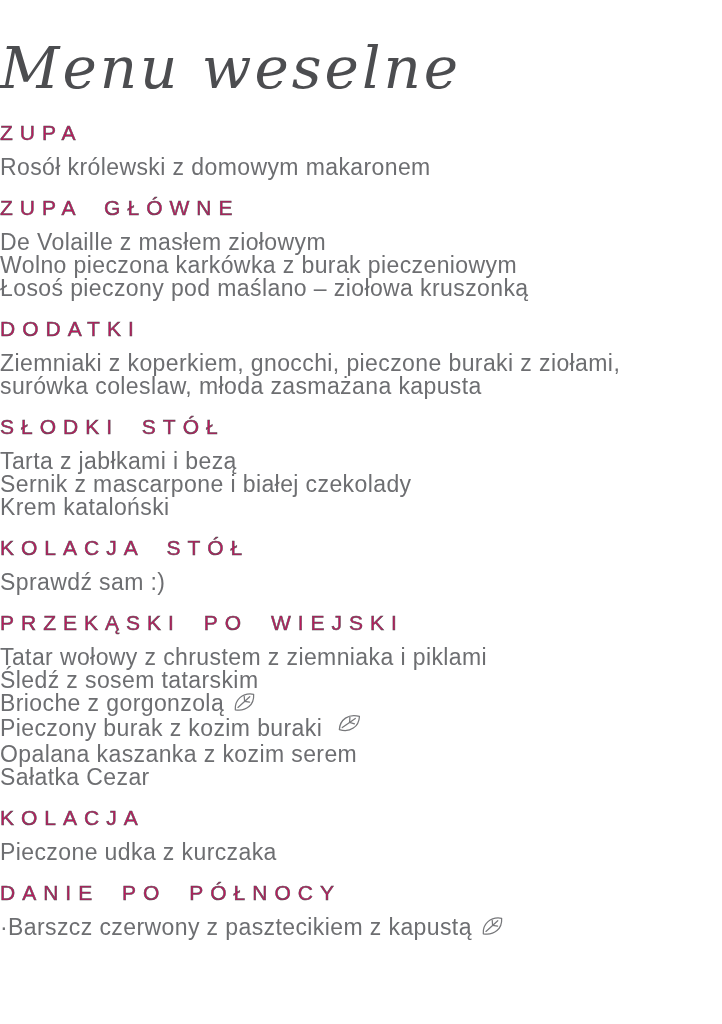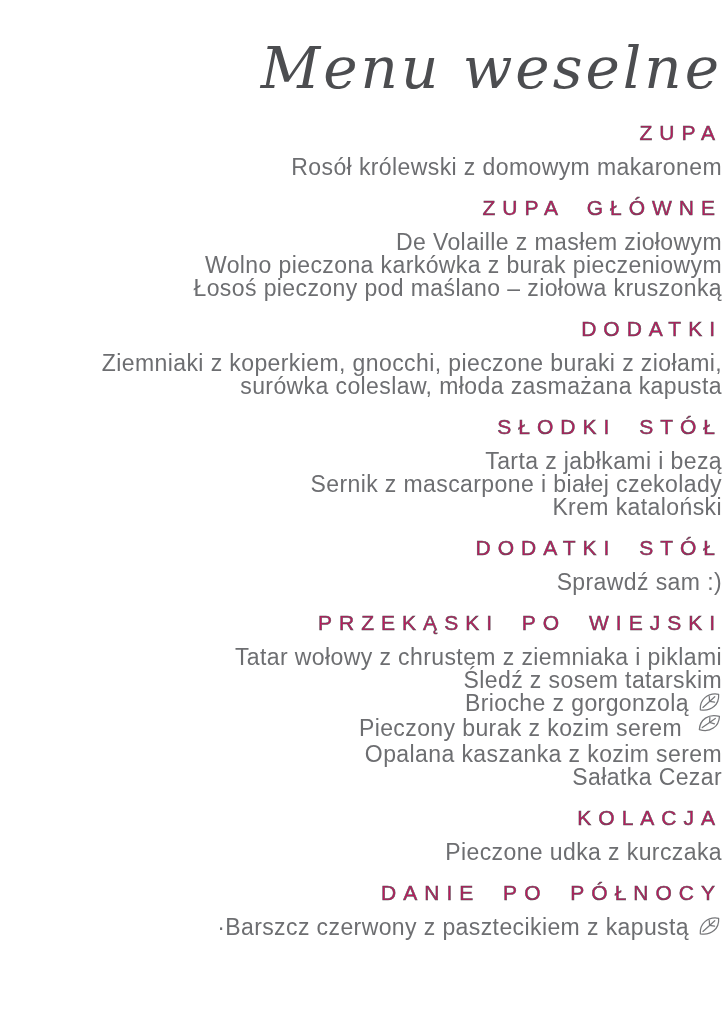--- a/index.html
+++ b/index.html
@@ -8,21 +8,21 @@
     background: #ffffff;
   }
   .page {
     position: relative;
     width: 722px;
     height: 1024px;
     margin: 0 auto;
     background: #ffffff;
     box-sizing: border-box;
     padding-top: 32px;
-    text-align: right;
+    text-align: left;
     overflow: hidden;
     font-family: "Liberation Sans", sans-serif;
   }
   .title {
     font-family: "DejaVu Serif", serif;
     font-style: italic;
     font-weight: 400;
     font-size: 58px;
     line-height: 72px;
     letter-spacing: 3px;
@@ -100,21 +100,21 @@
     <div class="items">
   <p class="item"><span class="item-text">Tarta z jabłkami i bezą</span></p>
 
   <p class="item"><span class="item-text">Sernik z mascarpone i białej czekolady</span></p>
 
   <p class="item"><span class="item-text">Krem kataloński</span></p>
 </div>
   </section>
 
   <section class="menu-section">
-    <h2>DODATKI STÓŁ</h2>
+    <h2>KOLACJA STÓŁ</h2>
     <div class="items">
   <p class="item"><span class="item-text">Sprawdź sam :)</span></p>
 </div>
   </section>
 
   <section class="menu-section">
     <h2>PRZEKĄSKI PO WIEJSKI</h2>
     <div class="items">
   <p class="item"><span class="item-text">Tatar wołowy z chrustem z ziemniaka i piklami</span></p>
 
@@ -122,21 +122,21 @@
 
   <p class="item"><span class="item-text">Brioche z gorgonzolą</span><svg width="25" height="25" viewBox="0 0 24 24" class="leaf-icon leaf-inline">
               <g fill="none" stroke="#77787b" stroke-width="1.2" stroke-linecap="round" stroke-linejoin="round">
                 <path d="M3.6 20.4 C 2.4 11, 9.5 3.4, 20.4 4.6 C 21.6 14.5, 14.5 21.6, 3.6 20.4 Z"></path>
                 <path d="M6 18 C 9.5 14.5, 13.5 10.5, 16.8 7.2"></path>
                 <path d="M12.1 11.9 L 11.5 7.2"></path>
                 <path d="M12.1 11.9 L 16.9 12.4"></path>
               </g>
             </svg></p>
 
-  <p class="item"><span class="item-text">Pieczony burak z kozim serem</span><svg width="25" height="25" viewBox="0 0 24 24" class="leaf-icon leaf-offset">
+  <p class="item"><span class="item-text">Pieczony burak z kozim buraki</span><svg width="25" height="25" viewBox="0 0 24 24" class="leaf-icon leaf-offset">
               <g fill="none" stroke="#77787b" stroke-width="1.2" stroke-linecap="round" stroke-linejoin="round">
                 <path d="M3.6 20.4 C 2.4 11, 9.5 3.4, 20.4 4.6 C 21.6 14.5, 14.5 21.6, 3.6 20.4 Z"></path>
                 <path d="M6 18 C 9.5 14.5, 13.5 10.5, 16.8 7.2"></path>
                 <path d="M12.1 11.9 L 11.5 7.2"></path>
                 <path d="M12.1 11.9 L 16.9 12.4"></path>
               </g>
             </svg></p>
 
   <p class="item"><span class="item-text">Opalana kaszanka z kozim serem</span></p>
 

